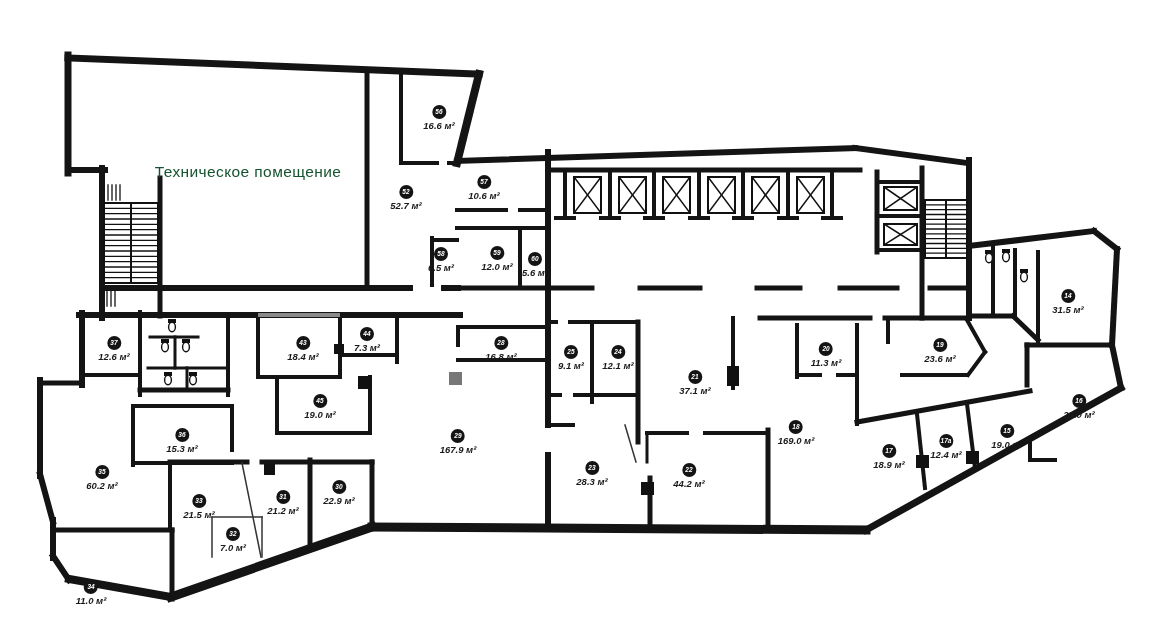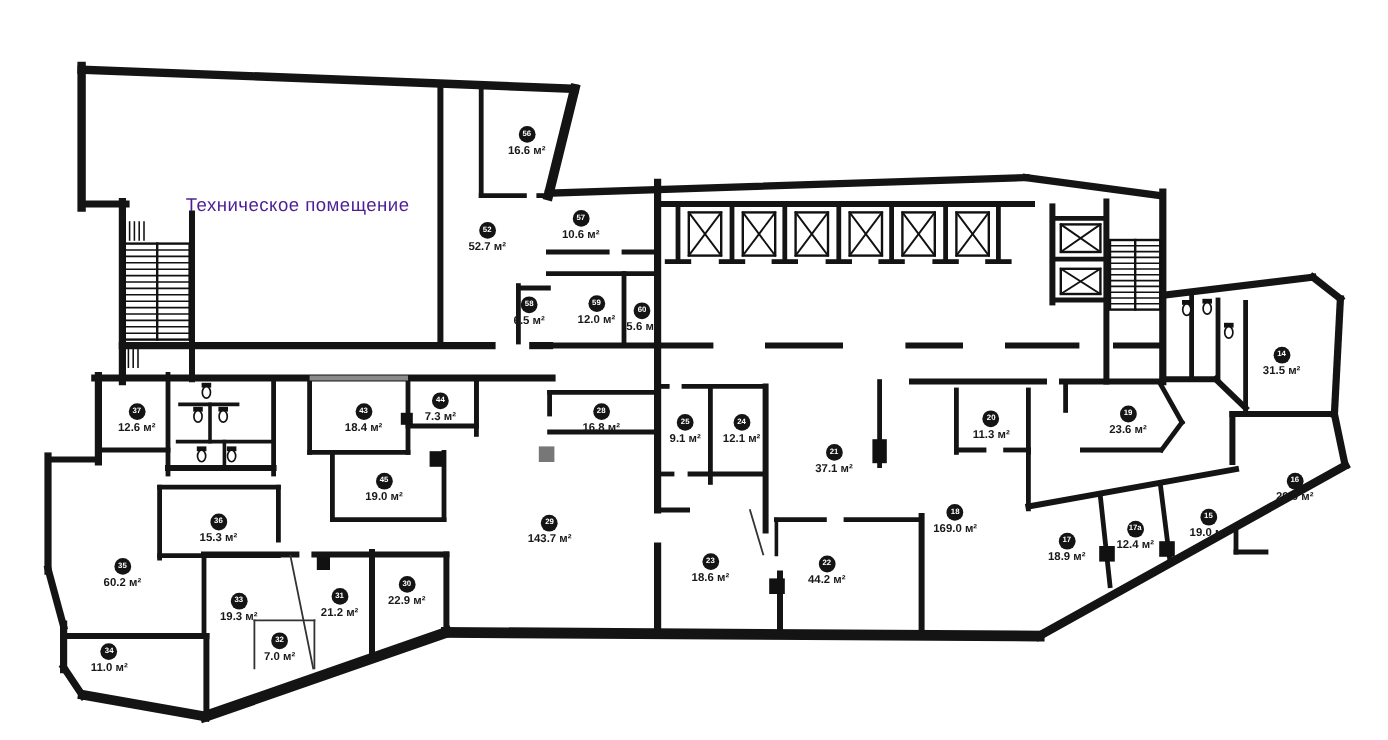--- a/index.html
+++ b/index.html
@@ -1,25 +1,25 @@
 <!DOCTYPE html>
 <html><head>
 <meta charset="utf-8">
 <style>
   html,body{margin:0;padding:0;background:#fff;}
   #plan{position:relative;width:1157px;height:617px;background:#fff;overflow:hidden;
         font-family:"Liberation Sans","DejaVu Sans",sans-serif;}
   #plan svg{position:absolute;left:0;top:0;}
-  .room{position:absolute;transform:translateX(-50%);text-align:center;z-index:5;cursor:pointer;}
+  .room{position:absolute;transform:translateX(-50%);text-align:center;z-index:5;cursor:pointer;font-style:italic;}
   .room .num{display:block;margin:0 auto 1px auto;width:14px;height:14px;border-radius:50%;
              background:#141414;color:#fff;font-size:6.5px;font-weight:bold;line-height:14px;
              text-align:center;letter-spacing:0;}
   .room .area{display:block;font-size:9.5px;font-weight:700;color:#191919;white-space:nowrap;}
   .tech-label{position:absolute;transform:translate(-50%,-50%);text-align:center;
-              font-size:15.5px;line-height:1.45;font-weight:500;color:#4c1d95;
+              font-size:15.5px;line-height:1.45;font-weight:500;color:#14532d;
               letter-spacing:.4px;white-space:pre-line;z-index:4;}
 </style>
 </head>
 <body>
 
 <div id="plan">
   <svg id="draw" width="1157" height="617" viewBox="0 0 1157 617">
       <g>
         <line x1="68" y1="58" x2="479" y2="74" stroke="#141414" stroke-width="7" stroke-linecap="square"></line>
         <line x1="479" y1="74" x2="457" y2="163" stroke="#141414" stroke-width="8" stroke-linecap="square"></line>
@@ -360,21 +360,21 @@
   <div class="room" style="left:940px;top:338px">
     <span class="num">19</span>
     <span class="area">23.6 м²</span>
   </div>
   <div class="room" style="left:320px;top:394px">
     <span class="num">45</span>
     <span class="area">19.0 м²</span>
   </div>
   <div class="room" style="left:458px;top:429px">
     <span class="num">29</span>
-    <span class="area">143.7 м²</span>
+    <span class="area">167.9 м²</span>
   </div>
   <div class="room" style="left:182px;top:428px">
     <span class="num">36</span>
     <span class="area">15.3 м²</span>
   </div>
   <div class="room" style="left:1079px;top:394px">
     <span class="num">16</span>
     <span class="area">29.0 м²</span>
   </div>
   <div class="room" style="left:1007px;top:424px">
@@ -392,39 +392,39 @@
   <div class="room" style="left:796px;top:420px">
     <span class="num">18</span>
     <span class="area">169.0 м²</span>
   </div>
   <div class="room" style="left:102px;top:465px">
     <span class="num">35</span>
     <span class="area">60.2 м²</span>
   </div>
   <div class="room" style="left:592px;top:461px">
     <span class="num">23</span>
-    <span class="area">18.6 м²</span>
+    <span class="area">28.3 м²</span>
   </div>
   <div class="room" style="left:689px;top:463px">
     <span class="num">22</span>
     <span class="area">44.2 м²</span>
   </div>
   <div class="room" style="left:339px;top:480px">
     <span class="num">30</span>
     <span class="area">22.9 м²</span>
   </div>
   <div class="room" style="left:199px;top:494px">
     <span class="num">33</span>
-    <span class="area">19.3 м²</span>
+    <span class="area">21.5 м²</span>
   </div>
   <div class="room" style="left:283px;top:490px">
     <span class="num">31</span>
     <span class="area">21.2 м²</span>
   </div>
   <div class="room" style="left:233px;top:527px">
     <span class="num">32</span>
     <span class="area">7.0 м²</span>
   </div>
-  <div class="room" style="left:91px;top:536px">
+  <div class="room" style="left:91px;top:580px">
     <span class="num">34</span>
     <span class="area">11.0 м²</span>
   </div>
 </div>
 
 </body></html>

